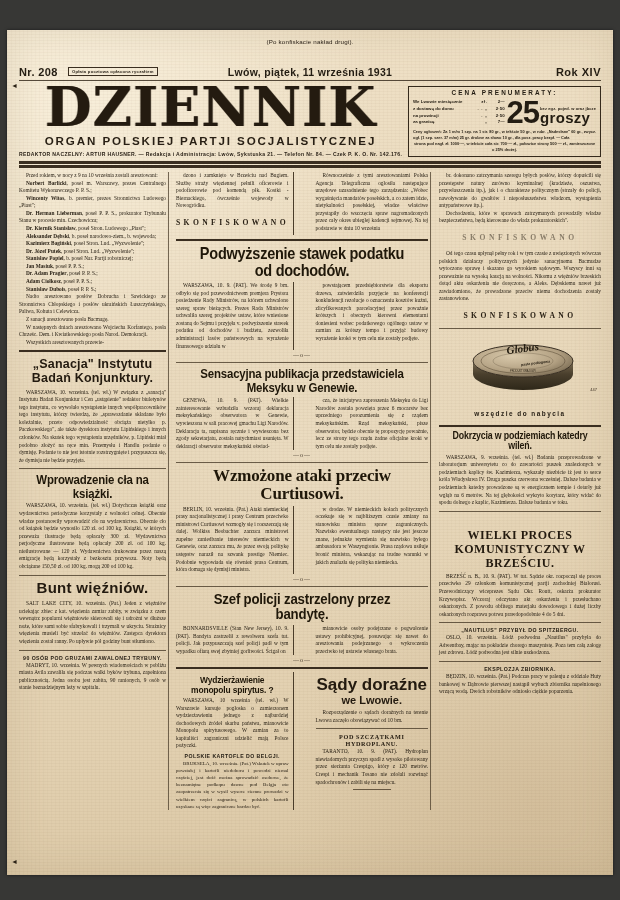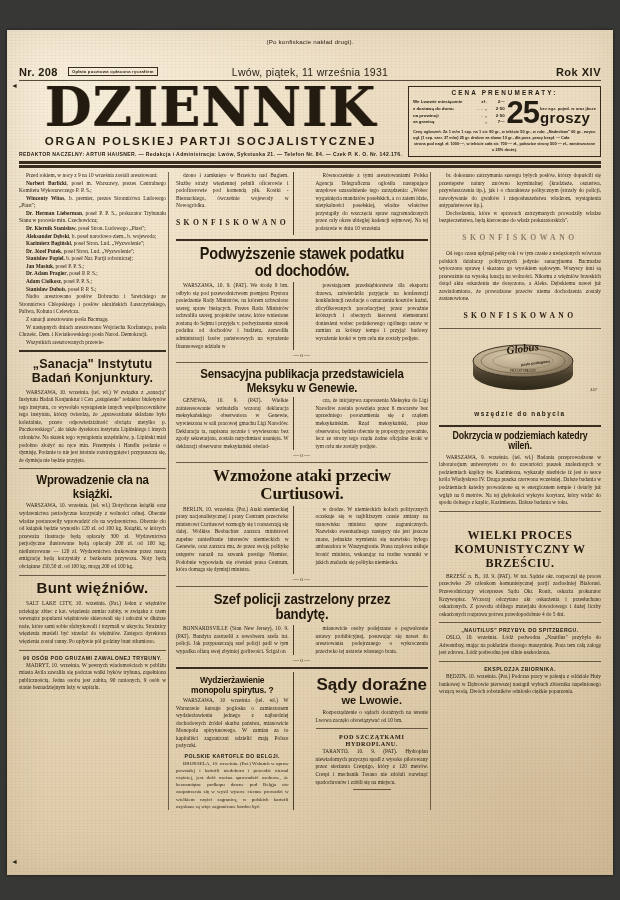--- a/index.html
+++ b/index.html
@@ -59,21 +59,21 @@
     font-family:"Liberation Sans",sans-serif; font-weight:bold;
     font-size: 11px; letter-spacing:.4px; white-space:nowrap; z-index:2;
   }
   .stamp-box {
     border:1px solid #3a2e20; padding:1px 3px;
     font-family:"Liberation Sans",sans-serif; font-weight:bold;
     font-size:4.2px; letter-spacing:.25px; white-space:nowrap;
     margin-left:10px; margin-bottom:2px; z-index:2;
   }
   .place-date {
-    font-family:"Liberation Sans",sans-serif; font-weight:normal;
+    font-family:"Liberation Sans",sans-serif; font-weight:bold;
     font-size: 10.5px; letter-spacing:.3px; white-space:nowrap;
     position:absolute; left:50%; transform:translateX(-50%); bottom:0; z-index:2;
   }
   .year {
     font-family:"Liberation Sans",sans-serif; font-weight:bold;
     font-size: 11px; letter-spacing:.5px; white-space:nowrap; z-index:2;
   }
   .rule-thin { height:1px; background:#3a2e20; margin-top:2px; opacity:.85; }
 
   

